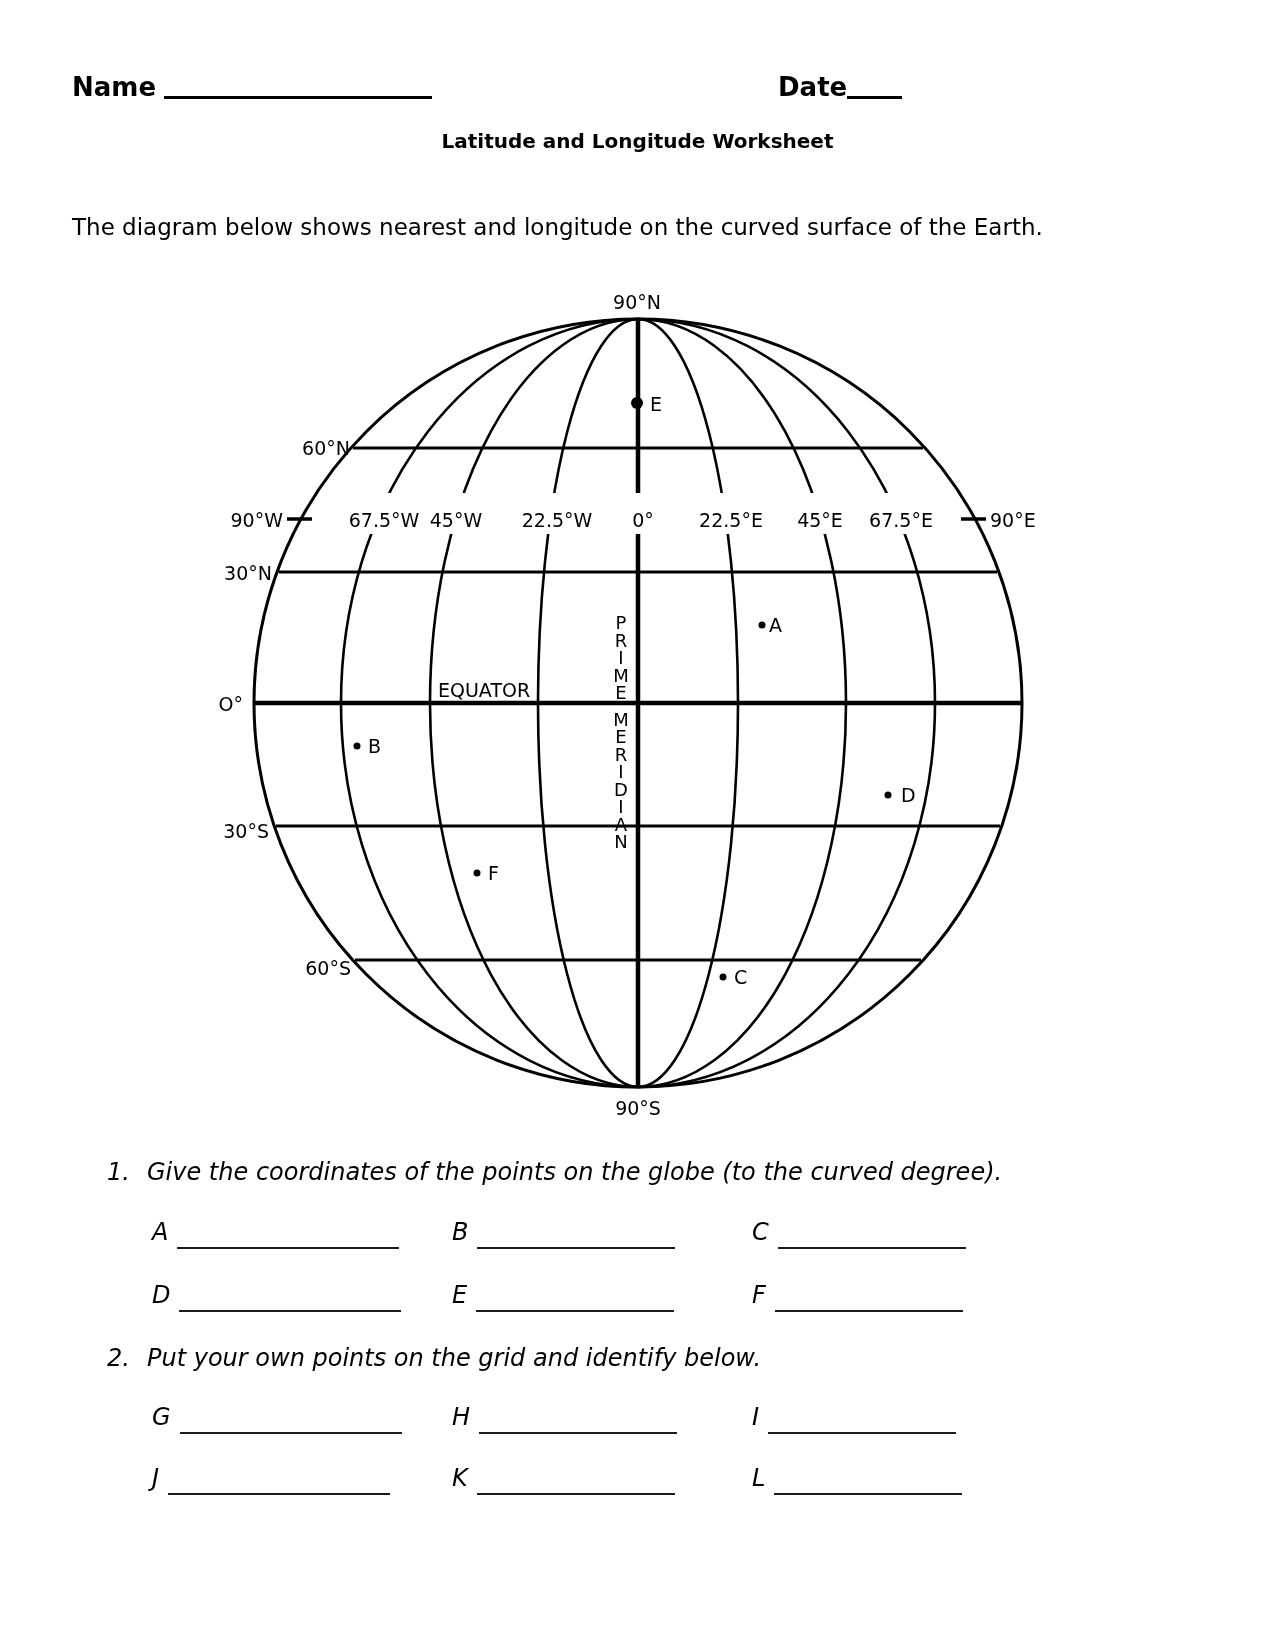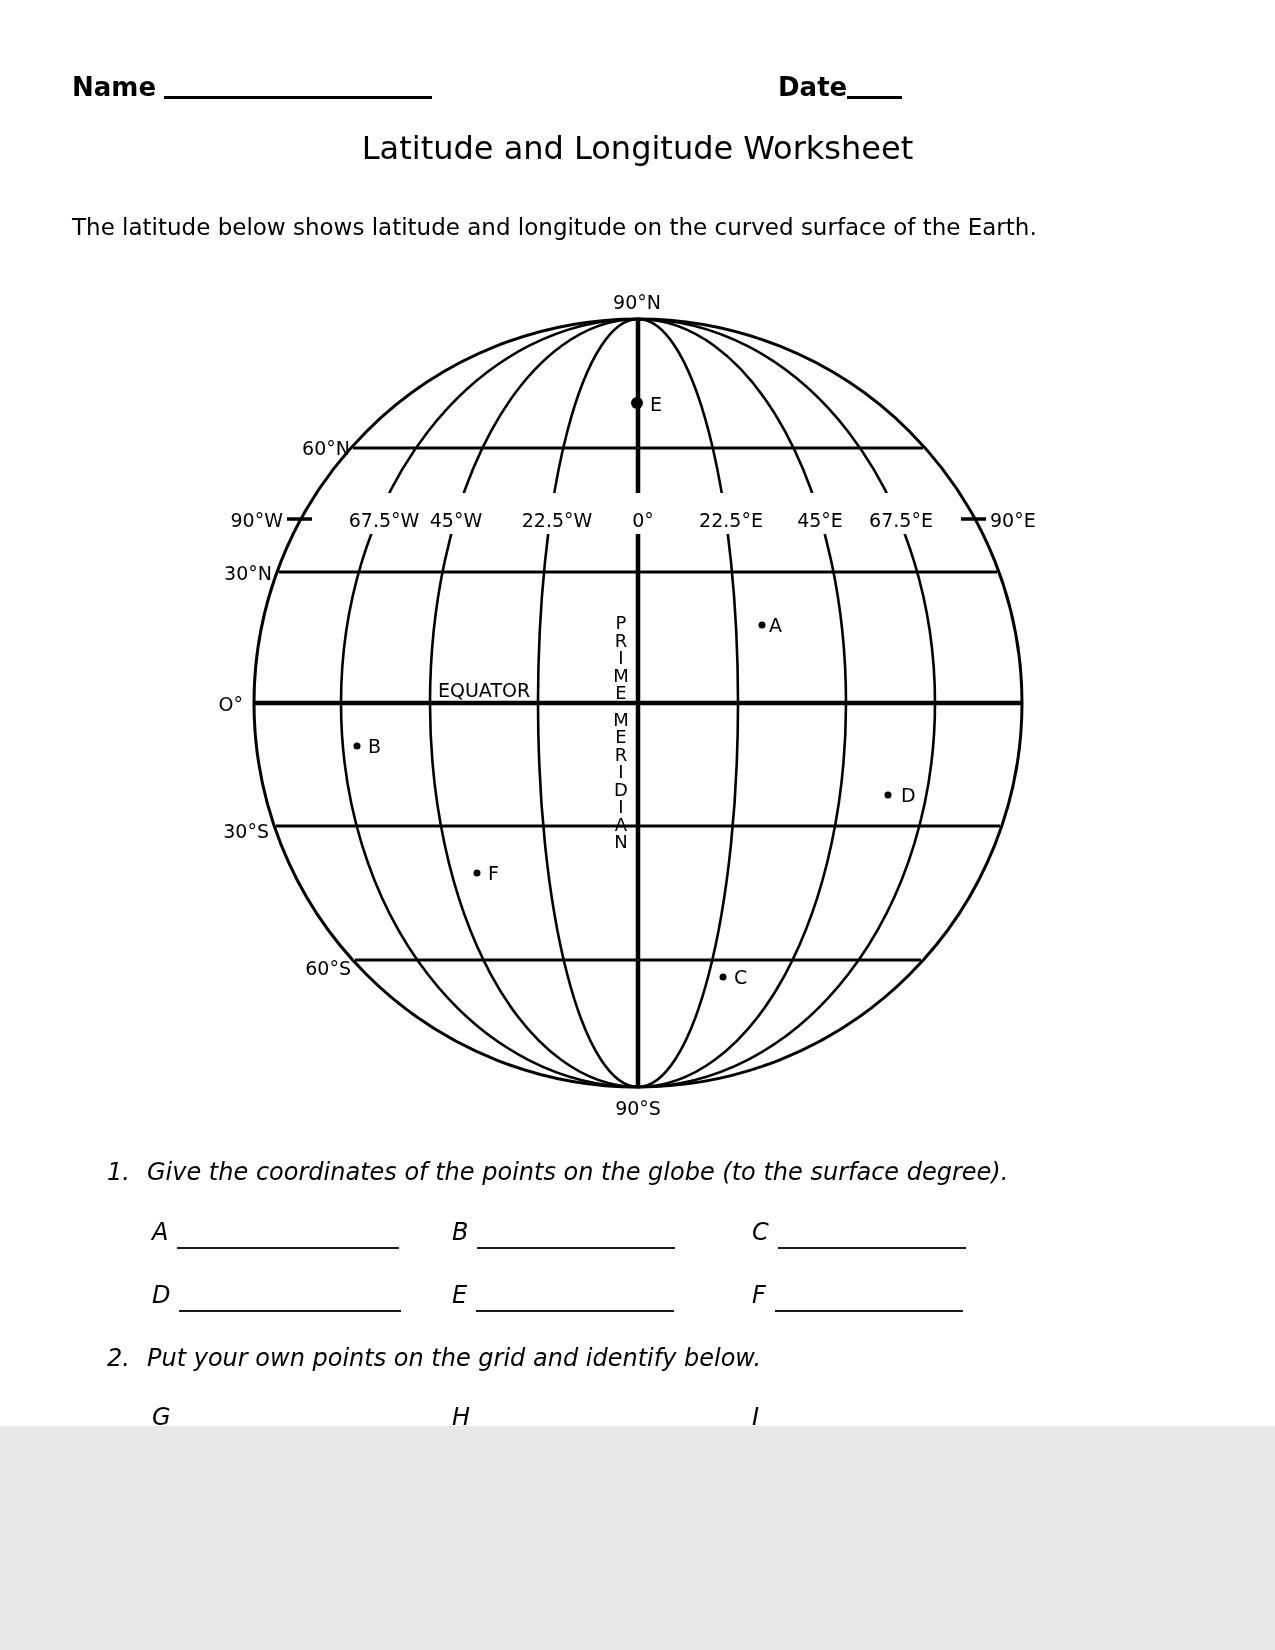--- a/index.html
+++ b/index.html
@@ -1,26 +1,26 @@
 <!DOCTYPE html>
 <html><head>
 <meta charset="utf-8">
 <style>
   html,body { margin:0; padding:0; background:#e8e8e8; }
   .page {
-    position:relative; width:1275px; height:1426px; margin:0 auto;
+    position:relative; width:1275px; height:1650px; margin:0 auto;
     background:#ffffff; color:#000;
     font-family:"DejaVu Sans", sans-serif;
     overflow:hidden;
   }
   .abs { position:absolute; }
   
   .hdr { display:flex; align-items:baseline; font-weight:bold; font-size:26px; }
   .hblank { display:inline-block; border-bottom:3.5px solid #000; transform:translateY(3px); margin-left:8px; }
-  .title { left:0; right:0; top:129px; text-align:center; font-weight:normal; font-size:32px; }
+  .title { left:0; right:0; top:129px; text-align:center; font-weight:bold; font-size:20px; }
   .intro { left:72px; top:214px; font-size:23px; }
   
   svg.globe { left:0; top:0; }
   svg.globe text { font-family:"DejaVu Sans", sans-serif; font-size:19px; fill:#000; }
   svg.globe text.pm { font-size:18px; }
   
   .q { font-style:italic; font-size:24px; display:flex; }
   .qnum { width:40px; flex:0 0 auto; }
   .cell { display:flex; align-items:flex-end; font-style:italic; font-size:24px; }
   .cell .letter { line-height:1.05; }
@@ -35,21 +35,21 @@
     <span>Name</span>
     <span class="hblank" style="width:268px;"></span>
   </div>
   <div class="abs hdr" style="left:778px; top:72px;">
     <span>Date</span>
     <span class="hblank" style="width:55px; margin-left:0;"></span>
   </div>
 
   <div class="abs title">Latitude and Longitude Worksheet</div>
 
-  <div class="abs intro">The latitude below shows latitude and longitude on the curved surface of the Earth.</div>
+  <div class="abs intro">The diagram below shows nearest and longitude on the curved surface of the Earth.</div>
 
   <svg class="abs globe" width="1275" height="1650" viewBox="0 0 1275 1650">
 
     <circle cx="638" cy="703" r="384" fill="none" stroke="#000" stroke-width="3"></circle>
 
     <path d="M 638 319 A 297 384 0 0 0 638 1087" fill="none" stroke="#000" stroke-width="2.6"></path>
     <path d="M 638 319 A 208 384 0 0 0 638 1087" fill="none" stroke="#000" stroke-width="2.6"></path>
     <path d="M 638 319 A 100 384 0 0 0 638 1087" fill="none" stroke="#000" stroke-width="2.6"></path>
 
     <path d="M 638 319 A 100 384 0 0 1 638 1087" fill="none" stroke="#000" stroke-width="2.6"></path>
@@ -106,21 +106,21 @@
 
     <circle cx="477" cy="873" r="3.5" fill="#000"></circle>
     <text x="488" y="880">F</text>
 
     <circle cx="723" cy="977" r="3.5" fill="#000"></circle>
     <text x="734" y="984">C</text>
   </svg>
 
   <div class="abs q" style="left:107px; top:1158px;">
     <span class="qnum">1.</span>
-    <span>Give the coordinates of the points on the globe (to the surface degree).</span>
+    <span>Give the coordinates of the points on the globe (to the curved degree).</span>
   </div>
 
   <div class="abs cell" style="left:152px; top:1220px;">
     <span class="letter">A</span>
     <span class="line" style="width:222px;"></span>
   </div>
   <div class="abs cell" style="left:452px; top:1220px;">
     <span class="letter">B</span>
     <span class="line" style="width:198px;"></span>
   </div>

